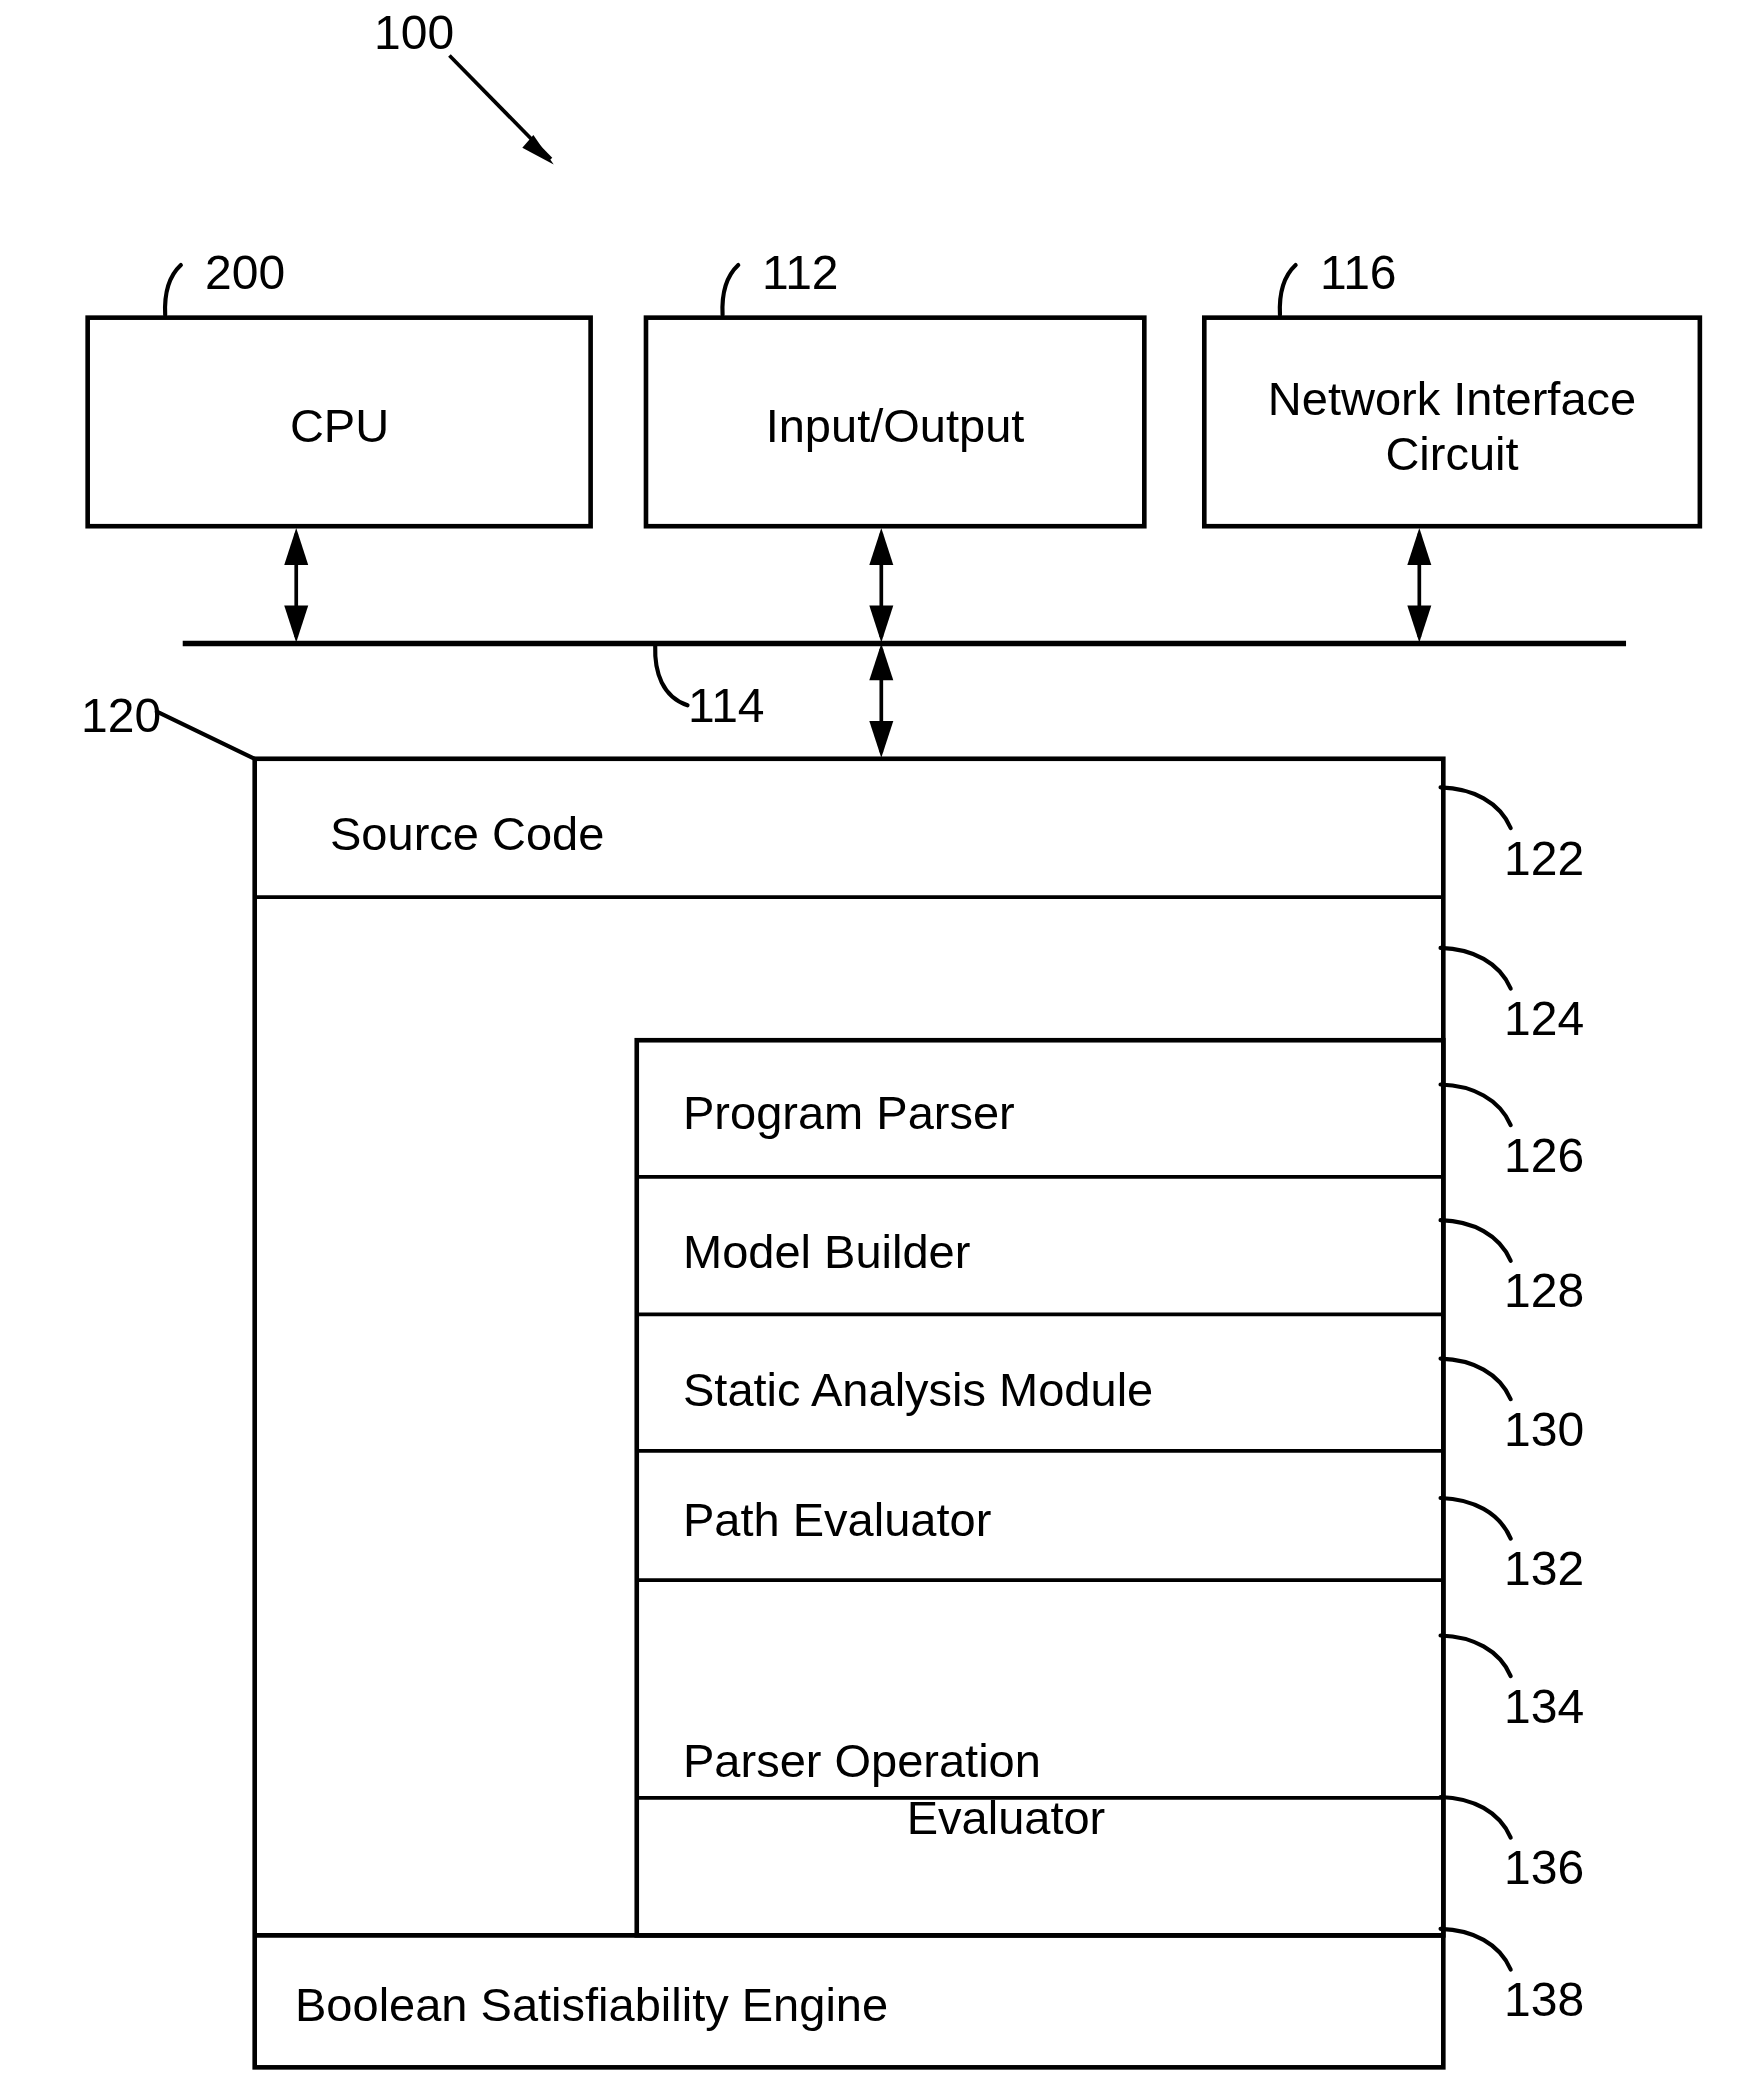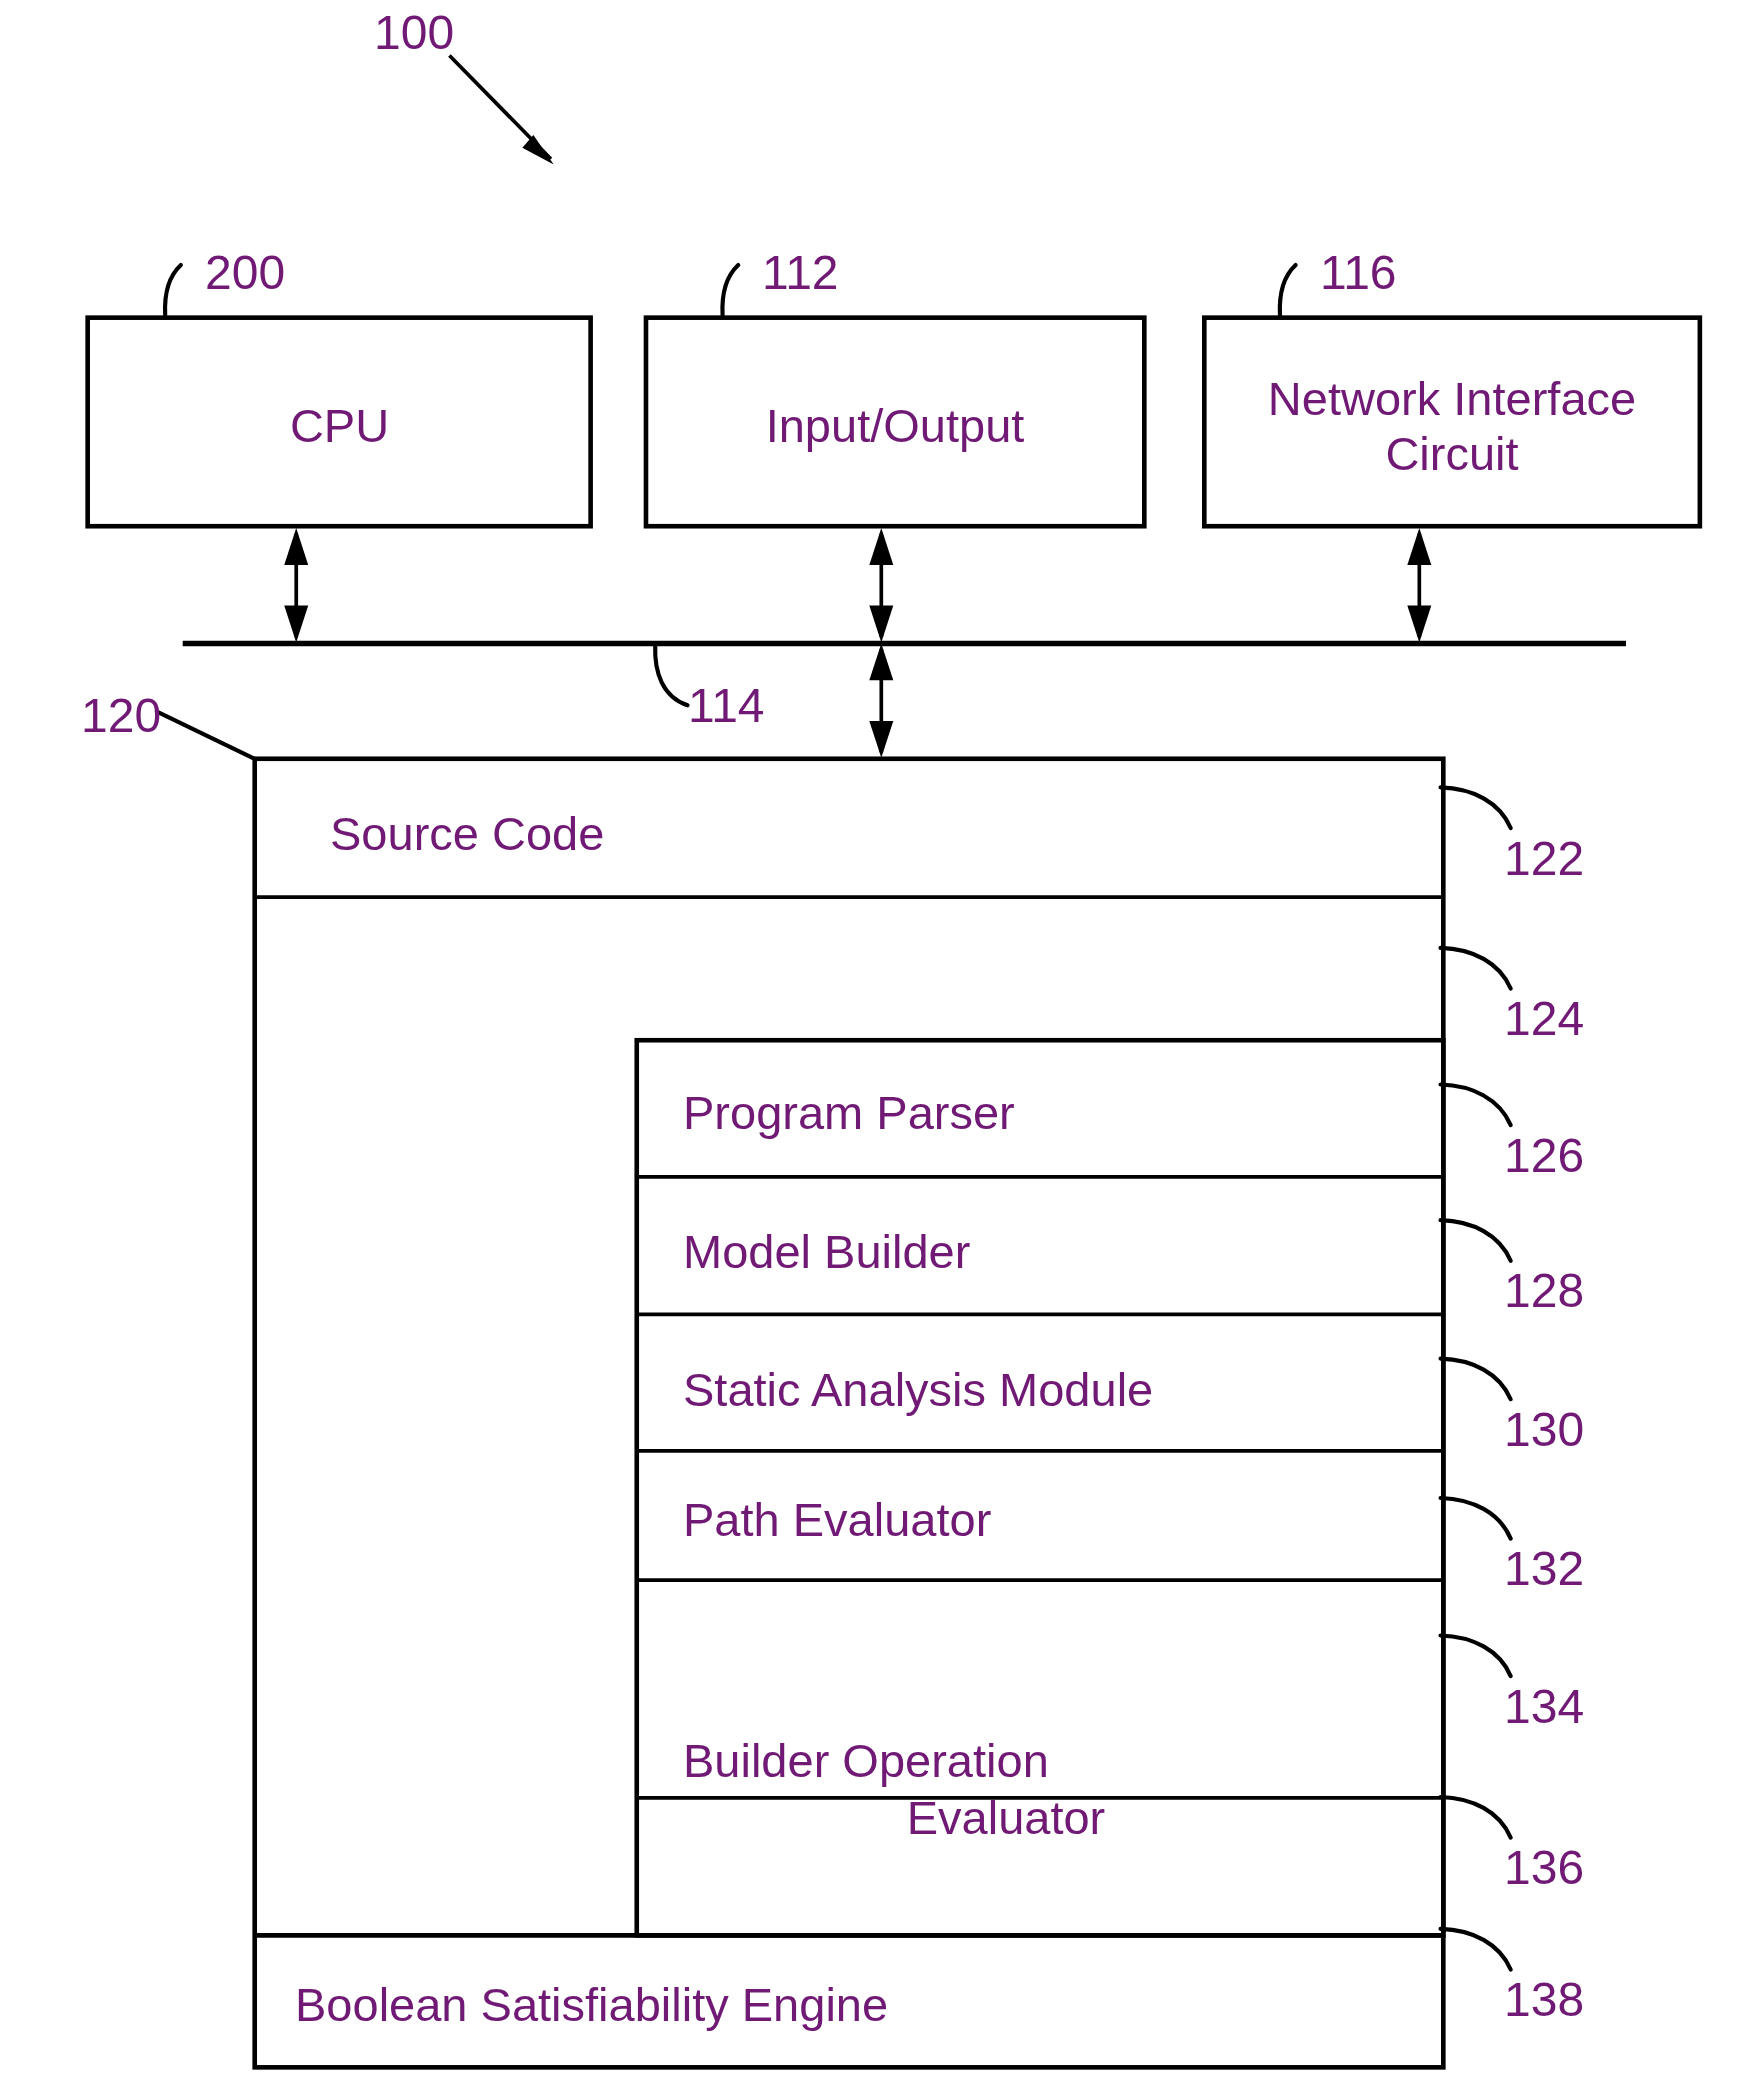--- a/index.html
+++ b/index.html
@@ -51,21 +51,21 @@
     fill: none;
     stroke: #000000;
     stroke-width: 4;
   }
   .arrow-head {
     fill: #000000;
     stroke: none;
   }
   .lbl {
     position: absolute;
-    color: #701a75;
+    color: #000000;
     font-family: "Liberation Sans", sans-serif;
     white-space: pre;
     line-height: 1.18;
   }
   .refnum {
     font-size: 48px;
   }
   .boxtext {
     font-size: 47px;
   }
@@ -213,21 +213,21 @@
   <div class="lbl boxtext" style="left:683px; top:1224px; width:757px;">Model Builder</div>
   <div class="lbl refnum" style="left:1504px; top:1263px; width:148px;">128</div>
 
   <div class="lbl boxtext" style="left:683px; top:1362px; width:757px;">Static Analysis Module</div>
   <div class="lbl refnum" style="left:1504px; top:1402px; width:148px;">130</div>
 
   <div class="lbl boxtext" style="left:683px; top:1492px; width:757px;">Path Evaluator</div>
   <div class="lbl refnum" style="left:1504px; top:1541px; width:148px;">132</div>
 
   <div class="lbl boxtext" style="left:683px; top:1617px; width:646px; line-height:1.22;">
-    <span style="display:block; white-space:pre-line;"><div>Builder Operation</div><div style="text-align: center;">Evaluator</div></span>
+    <span style="display:block; white-space:pre-line;"><div>Parser Operation</div><div style="text-align: center;">Evaluator</div></span>
   </div>
   <div class="lbl refnum" style="left:1504px; top:1679px; width:148px;">134</div>
 
   <div class="lbl refnum" style="left:1504px; top:1840px; width:148px;">136</div>
 
   <div class="lbl boxtext" style="left:295px; top:1971px; width:923px;margin-top:6px;">Boolean Satisfiability Engine</div>
   <div class="lbl refnum" style="left:1504px; top:1972px; width:148px;">138</div>
 
 </div>
 

